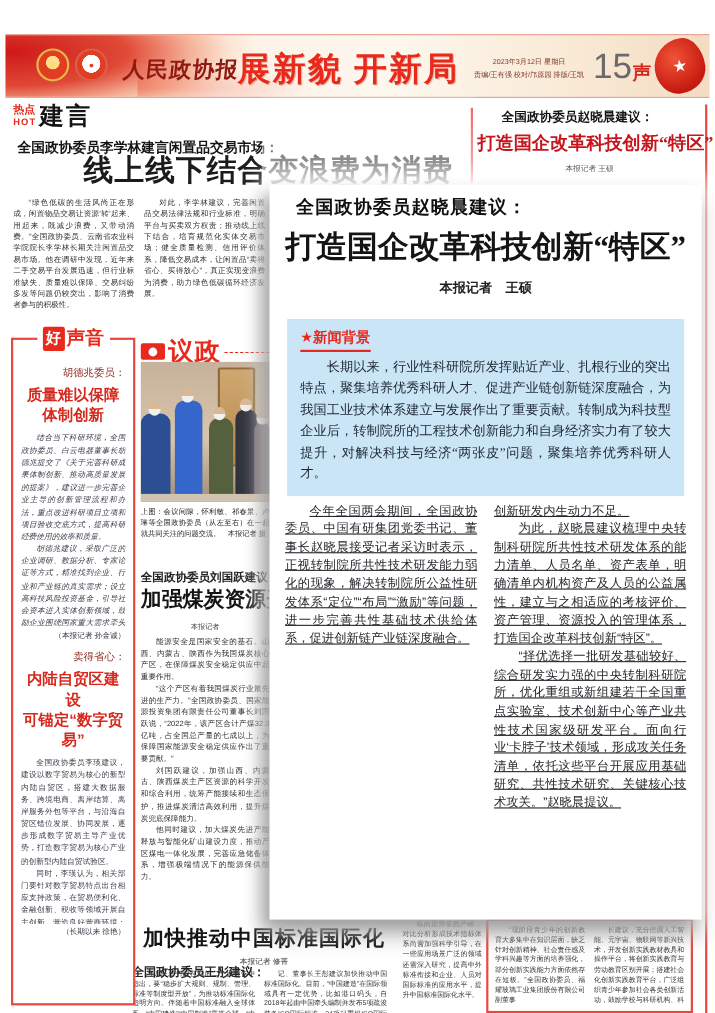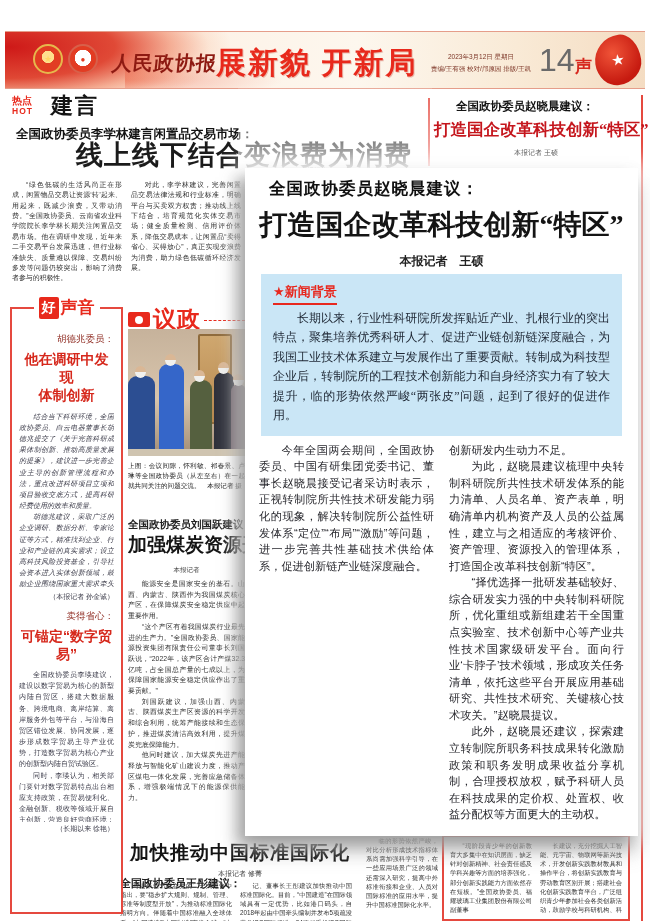--- a/index.html
+++ b/index.html
@@ -29,21 +29,21 @@
   .pageno{position:absolute;left:534px;top:10px;font-size:32px;color:#6a6a6a;}
   .secname{position:absolute;left:570px;top:23px;font-size:17px;font-weight:900;color:#d7281e;
        letter-spacing:9px;white-space:nowrap;}
   .hembr{position:absolute;right:4px;top:3px;width:46px;height:50px;}
   .blob{width:100%;height:100%;background:radial-gradient(circle at 40% 35%,#f05438,#c61a10 70%);
        border-radius:58% 42% 55% 45%/52% 55% 45% 48%;display:flex;align-items:center;justify-content:center;
        color:#fff;font-size:15px;transform:rotate(-8deg);}
   
   .fade1{position:absolute;left:238px;top:88px;width:194px;height:82px;z-index:3;pointer-events:none;
        background:linear-gradient(180deg,rgba(255,255,255,.15),rgba(255,255,255,.62));}
-  .hotlogo{position:absolute;left:12px;top:96px;display:flex;align-items:flex-end;gap:18px;z-index:2;}
+  .hotlogo{position:absolute;left:12px;top:96px;display:flex;align-items:flex-end;gap:3px;z-index:2;}
   .cnhot{display:flex;flex-direction:column;line-height:1.05;color:#e8291c;font-weight:900;}
   .cnhot .t1{font-size:10px;} .cnhot .t2{font-size:8.5px;letter-spacing:1px;}
   .hotmain{font-size:22px;font-weight:900;color:#141414;line-height:.9;letter-spacing:2px;}
   .kicker1{position:absolute;left:16px;top:126px;font-size:12.5px;font-weight:700;color:#141414;z-index:2;white-space:nowrap;}
   .headline1{position:absolute;left:76px;top:137px;font-size:27px;font-weight:900;color:#1b1b1b;
        letter-spacing:1px;white-space:nowrap;z-index:1;}
   .byline1{position:absolute;left:300px;top:166px;font-size:7px;color:#444;z-index:1;}
   .cols1{position:absolute;left:12px;top:180px;width:229px;height:117px;column-count:2;column-gap:9px;
        font-size:6.9px;line-height:1.5;text-align:justify;color:#2e2e2e;overflow:hidden;z-index:1;}
   .cols1 p{margin:0;text-indent:2em;}
@@ -117,48 +117,48 @@
        font-size:6.3px;line-height:1.45;text-align:justify;color:#333;overflow:hidden;z-index:1;}
   .youth p{margin:0;text-indent:2em;}
   
   .card{position:absolute;left:245px;top:168px;width:393px;height:668px;background:#fff;z-index:5;
        box-sizing:border-box;padding:8px 14px;
        box-shadow:-9px 9px 14px rgba(110,110,110,.5),0 16px 18px rgba(120,120,120,.35),0 0 18px 8px rgba(255,255,255,.85);}
   .card .k{font-size:16.5px;font-weight:900;color:#101010;letter-spacing:1px;margin:2px 0 0 10px;}
   .card .h{margin-top:6px;text-align:center;font-family:"Liberation Serif","DejaVu Serif",serif;
        font-size:28px;font-weight:900;color:#141414;white-space:nowrap;}
   .card .by{margin-top:9px;text-align:center;font-size:12px;font-weight:700;color:#222;}
-  .bluebox{margin:4px 2px 6px;background:#cae6f6;padding:8px 12px 10px;}
+  .bluebox{margin:20px 2px 6px;background:#cae6f6;padding:8px 12px 10px;}
   .bluebox .lbl{display:inline-block;color:#e8281e;font-weight:900;font-size:13px;
        border-bottom:2px solid #e8281e;padding-bottom:2px;margin-bottom:4px;}
   .bluebox .txt{font-family:"Liberation Serif","DejaVu Serif",serif;font-size:12px;line-height:1.62;
        color:#1d2633;text-align:justify;text-indent:2em;margin:0;}
   .cardcols{display:flex;gap:15px;margin-top:2px;}
   .ccol{width:50%;height:392px;overflow:hidden;font-size:11.2px;line-height:1.48;
-       text-align:justify;color:#26262c;}
+       text-align:justify;color:#26262c;text-decoration:underline;}
   .ccol p{margin:0;text-indent:2em;}
   .ccol p.noind{text-indent:0;}
 </style>
 </head>
 <body>
 
 <div id="page">
 
   <div class="hdr">
     <div class="swoosh"></div>
     <div class="swoosh2"></div>
     <div class="emb emb-n">★</div>
     <div class="emb emb-c">●</div>
     <div class="brand">人民政协报</div>
     <div class="btitle">展新貌 开新局</div>
     <div class="hdate">
       <div>2023年3月12日 星期日</div>
       <div>责编/王有强 校对/邝原园 排版/王凯</div>
     </div>
-    <div class="pageno">14</div>
+    <div class="pageno">15</div>
     <div class="secname">声 音</div>
     <div class="hembr">
         <div class="blob">★</div>
       </div>
   </div>
 
   <div class="rule-right"></div>
   <div class="rule-teaser"></div>
   <div class="fade1"></div>
 
@@ -184,30 +184,31 @@
   </div>
 
   <div class="hsy">
     <div class="hsy-logo">
       <span class="hsy-hao">好</span>
       <span class="hsy-sy">声音</span>
     </div>
     <div class="hsy-in">
       <div class="auth">胡德兆委员：</div>
       <div class="ttl">
-        <div>他在调研中发现</div>
+        <div>质量难以保障</div>
         <div>体制创新</div>
       </div>
       <div class="bd bdA">
         <p>结合当下科研环境，全国政协委员、白云电器董事长胡德兆提交了《关于完善科研成果体制创新、推动高质量发展的提案》，建议进一步完善企业主导的创新管理流程和办法，重点改进科研项目立项和项目验收交底方式，提高科研经费使用的效率和质量。</p>
         <p>胡德兆建议，采取广泛的企业调研、数据分析、专家论证等方式，精准找到企业、行业和产业链的真实需求；设立高科技风险投资基金，引导社会资本进入实体创新领域，鼓励企业围绕国家重大需求牵头组建创新联合体，建设一批国家技术创新中心等各类创新基地。</p>
       </div>
       <div class="sign">（本报记者 孙金诚）</div>
       <div class="auth">卖得省心：</div>
       <div class="ttl">
+        <div>内陆自贸区建设</div>
         <div>可锚定“数字贸易”</div>
       </div>
       <div class="bd bdB">
         <p>全国政协委员李瑛建议，建设以数字贸易为核心的新型内陆自贸区，搭建大数据服务、跨境电商、离岸结算、离岸服务外包等平台，与沿海自贸区错位发展、协同发展，逐步形成数字贸易主导产业优势，打造数字贸易为核心产业的创新型内陆自贸试验区。</p>
         <p>同时，李瑛认为，相关部门要针对数字贸易特点出台相应支持政策，在贸易便利化、金融创新、税收等领域开展自主创新，营造良好营商环境；引进培育一批龙头型、标杆性项目，探索数据资产入表、数据资产证券化，引领金融产品和服务创新。</p>
       </div>
       <div class="sign">（长期以来 徐艳）</div>
     </div>
   </div>
 
@@ -259,28 +260,27 @@
     <p>“现阶段青少年的创新教育大多集中在知识层面，缺乏针对创新精神、社会责任感及学科兴趣等方面的培养强化，部分创新实践能力方面依然存在短板。”全国政协委员、福耀玻璃工业集团股份有限公司副董事</p>
     <p>长建议，充分挖掘人工智能、元宇宙、物联网等新兴技术，开发创新实践教材教具和操作平台，将创新实践教育与劳动教育区别开展；搭建社会化创新实践教育平台，广泛组织青少年参加社会各类创新活动，鼓励学校与科研机构、科技场馆、技术型企业开展教学互动，激发青少年创新意识，使之相映益彰。</p>
   </div>
 
   <div class="card">
     <div class="k">全国政协委员赵晓晨建议：</div>
     <div class="h">打造国企改革科技创新“特区”</div>
     <div class="by">本报记者　王硕</div>
     <div class="bluebox">
       <div class="lbl">★新闻背景</div>
-      <p class="txt">长期以来，行业性科研院所发挥贴近产业、扎根行业的突出特点，聚集培养优秀科研人才、促进产业链创新链深度融合，为我国工业技术体系建立与发展作出了重要贡献。转制成为科技型企业后，转制院所的工程技术创新能力和自身经济实力有了较大提升，临的形势依然严峻“两张皮”问题，起到了很好的促进作用。</p>
+      <p class="txt">长期以来，行业性科研院所发挥贴近产业、扎根行业的突出特点，聚集培养优秀科研人才、促进产业链创新链深度融合，为我国工业技术体系建立与发展作出了重要贡献。转制成为科技型企业后，转制院所的工程技术创新能力和自身经济实力有了较大提升，对解决科技与经济“两张皮”问题，聚集培养优秀科研人才。</p>
     </div>
     <div class="cardcols">
       <div class="ccol">
         <p>今年全国两会期间，全国政协委员、中国有研集团党委书记、董事长赵晓晨接受记者采访时表示，正视转制院所共性技术研发能力弱化的现象，解决转制院所公益性研发体系“定位”“布局”“激励”等问题，进一步完善共性基础技术供给体系，促进创新链产业链深度融合。</p>
       </div>
       <div class="ccol">
         <p class="noind">创新研发内生动力不足。</p>
         <p>为此，赵晓晨建议梳理中央转制科研院所共性技术研发体系的能力清单、人员名单、资产表单，明确清单内机构资产及人员的公益属性，建立与之相适应的考核评价、资产管理、资源投入的管理体系，打造国企改革科技创新“特区”。</p>
         <p>“择优选择一批研发基础较好、综合研发实力强的中央转制科研院所，优化重组或新组建若干全国重点实验室、技术创新中心等产业共性技术国家级研发平台。面向行业‘卡脖子’技术领域，形成攻关任务清单，依托这些平台开展应用基础研究、共性技术研究、关键核心技术攻关。”赵晓晨提议。</p>
-        <p>此外，赵晓晨还建议，探索建立转制院所职务科技成果转化激励政策和职务发明成果收益分享机制，合理授权放权，赋予科研人员在科技成果的定价权、处置权、收益分配权等方面更大的主动权。</p>
       </div>
     </div>
   </div>
 
 </div>
 
 </body></html>

